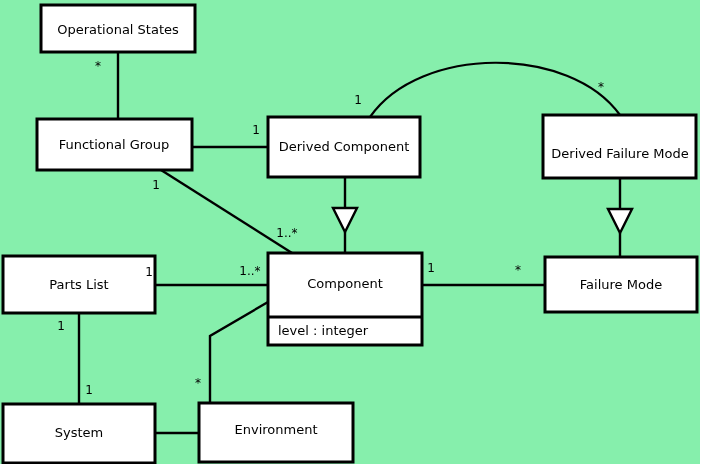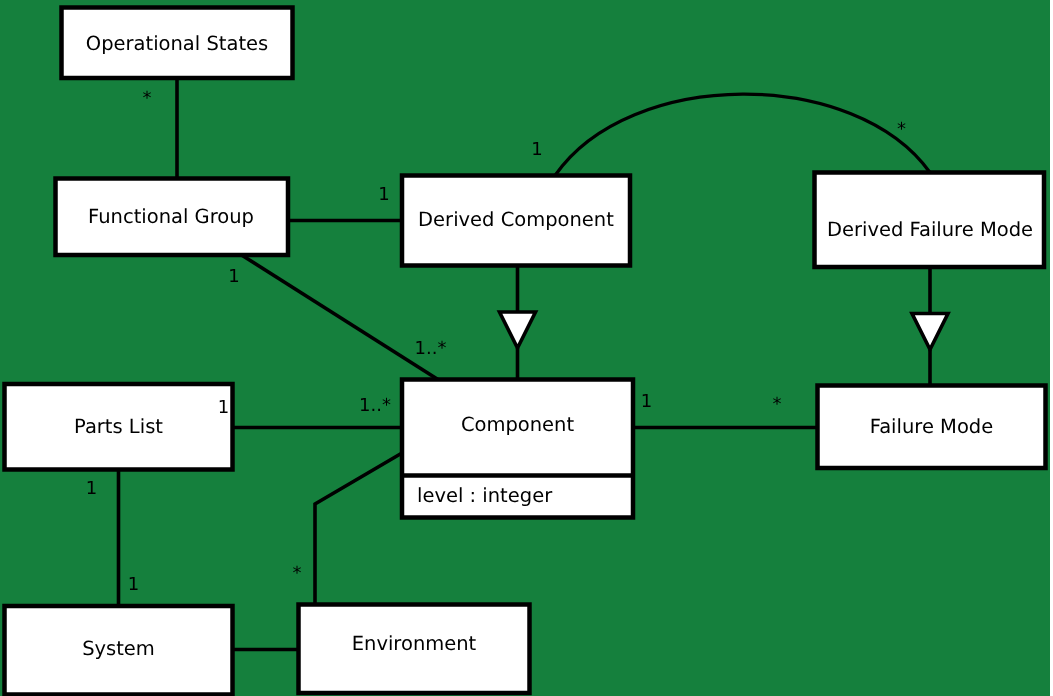--- a/index.html
+++ b/index.html
@@ -4,21 +4,21 @@
 <style>
   html, body {
     margin: 0;
     padding: 0;
     background: #ffffff;
   }
   #canvas {
     position: relative;
     width: 700px;
     height: 464px;
-    background: #15803d;
+    background: #86efac;
     font-family: "DejaVu Sans", sans-serif;
     overflow: hidden;
   }
   #diagram-svg {
     position: absolute;
     left: 0;
     top: 0;
     width: 702px;
     height: 464px;
   }

